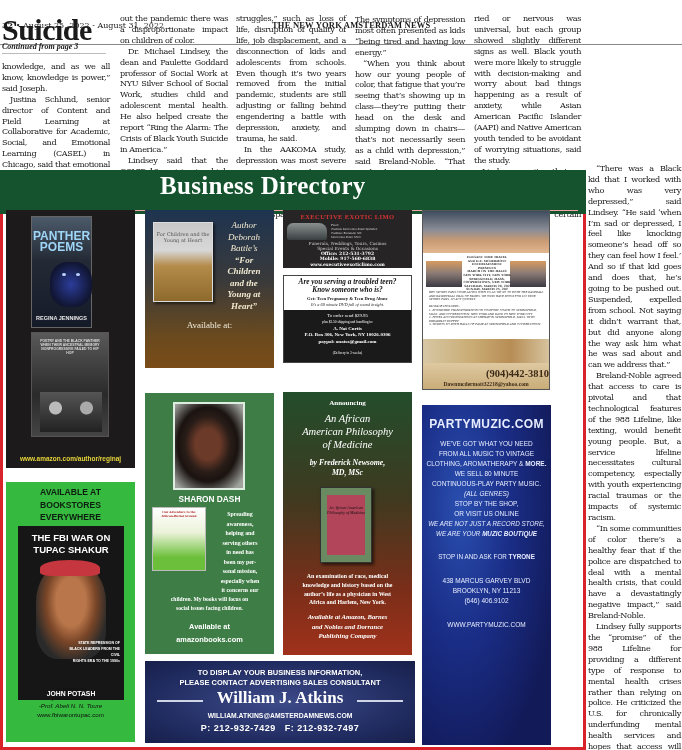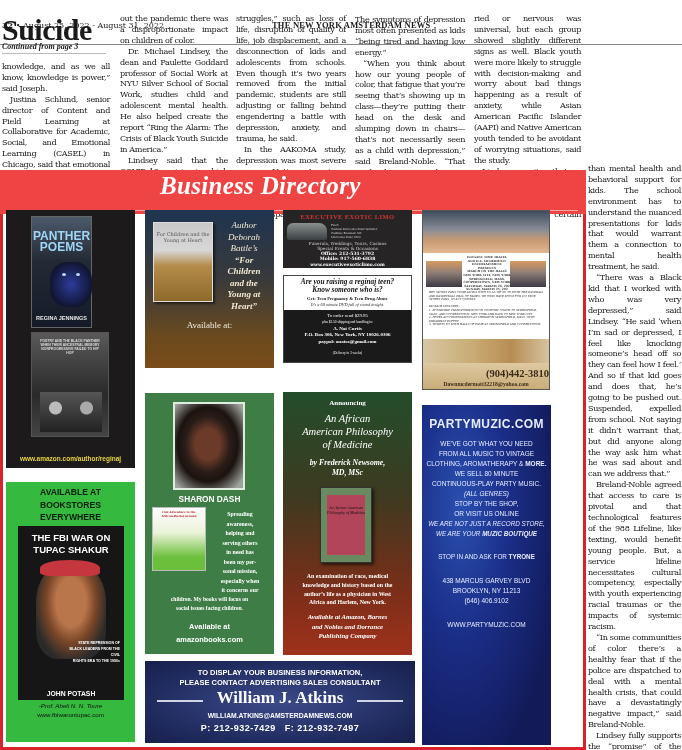--- a/index.html
+++ b/index.html
@@ -20,21 +20,21 @@
   .col p.ind { text-indent: 8px; }
   .col1 { left: 2px; top: 61px; width: 108px; }
   .col2 { left: 120px; top: 13px; width: 108px; }
   .col3 { left: 236px; top: 13px; width: 110px; }
   .col4 { left: 355px; top: 14px; width: 110px; }
   .col5 { left: 474px; top: 13px; width: 107px; }
   .col6 { left: 588px; top: 163px; width: 93px; }
 
   
   .bd { position: absolute; left: 0; top: 170px; width: 586px; height: 580px; border: 3px solid #d9232a; border-top: none; }
-  .bd-banner { position: absolute; left: 0; top: 170px; width: 586px; height: 44px; background: #ef4444; font-style: italic; }
+  .bd-banner { position: absolute; left: 0; top: 170px; width: 586px; height: 44px; background: #14532d; }
   .bd-banner .title { position: absolute; left: 160px; top: 2px; color: #fff; font-family: "Liberation Serif", serif; font-weight: bold; font-size: 25px; letter-spacing: 0.3px; }
   .bd-banner .line { position: absolute; left: 22px; right: 8px; bottom: 3px; border-top: 1px solid #f4a4a6; }
 
   .ad { position: absolute; overflow: hidden; }
   .ad .t { position: absolute; width: 100%; text-align: center; }
 
   
   .ad-panther { left: 6px; top: 210px; width: 129px; height: 258px; background: #1c1a1b; }
   .book-cover { position: absolute; left: 25px; top: 6px; width: 61px; height: 112px; background: linear-gradient(#4c5a6a, #232a35 40%, #151a28); border: 1px solid #666; }
   .book-cover .ttl { position: absolute; left: 0; width: 100%; top: 14px; text-align: center; color: #9fd5f6; font-family: "Liberation Sans", sans-serif; font-weight: bold; font-size: 12px; line-height: 11px; }
@@ -170,21 +170,20 @@
 <div class="col col4">
   <p>The symptoms of depression most often presented as kids “being tired and having low energy.”</p>
   <p class="ind">“When you think about how our young people of color, that fatigue that you’re seeing that’s showing up in class—they’re putting their head on the desk and slumping down in chairs—that’s not necessarily seen as a child with depression,” said Breland-Noble. “That might be perceived as a child who’s lazy and disinterested.”</p>
   <p class="ind">For anxiety, a feeling of being wor-</p>
 </div>
 <div class="col col5">
   <p>ried or nervous was universal, but each group showed slightly different signs as well. Black youth were more likely to struggle with decision-making and worry about bad things happening as a result of anxiety, while Asian American Pacific Islander (AAPI) and Native American youth tended to be avoidant of worrying situations, said the study.</p>
   <p class="ind">Lindsey posits that a contributing factor to the rising rates of youth of color is a tendency towards punishment of certain behaviors rather</p>
 </div>
 <div class="col col6">
-  <p>than mental health and behavioral support for kids. The school environment has to understand the nuanced presentations for kids that would warrant them a connection to mental health treatment, he said.</p>
   <p class="ind">“There was a Black kid that I worked with who was very depressed,” said Lindsey. “He said ‘when I’m sad or depressed, I feel like knocking someone’s head off so they can feel how I feel.’ And so if that kid goes and does that, he’s going to be pushed out. Suspended, expelled from school. Not saying it didn’t warrant that, but did anyone along the way ask him what he was sad about and can we address that.”</p>
   <p class="ind">Breland-Noble agreed that access to care is pivotal and that technological features of the 988 Lifeline, like texting, would benefit young people. But, a service lifeline necessitates cultural competency, especially with youth experiencing racial traumas or the impacts of systemic racism.</p>
   <p class="ind">“In some communities of color there’s a healthy fear that if the police are dispatched to deal with a mental health crisis, that could have a devastatingly negative impact,” said Breland-Noble.</p>
   <p class="ind">Lindsey fully supports the “promise” of the 988 Lifeline for providing a different type of response to mental health crises rather than relying on police. He criticized the U.S. for chronically underfunding mental health services and hopes that access will increase.</p>
 
 </div>
 
 <div class="bd"></div>
 <div class="bd-banner">
   <div class="title">Business Directory</div>
@@ -237,21 +236,21 @@
   </div>
   <div class="t phones">
     <span>Office: 212-531-3792</span><br>
     <span>Mobile: 917-560-6838</span><br>
     <span>www.executiveexoticlimo.com</span>
   </div>
 </div>
 
 <div class="ad ad-teen">
   <div class="t q">
-    <span>Are you raising a reginaj teen?</span><br>
+    <span>Are you serving a troubled teen?</span><br>
     <span>Know someone who is?</span>
   </div>
   <div class="t sub">Get: Teen Pregnancy &amp; Teen Drug Abuse</div>
   <div class="t sub2">It’s a 60 minute DVD full of sound insight.</div>
   <div class="dark">
     <div class="t o1">To order send $29.95</div>
     <div class="t o2">plus $3.50 shipping and handling to:</div>
     <div class="t o3">
       <span>A. Nat Curtis</span><br>
       <span>P.O. Box 306, New York, NY 10026-0306</span><br>

